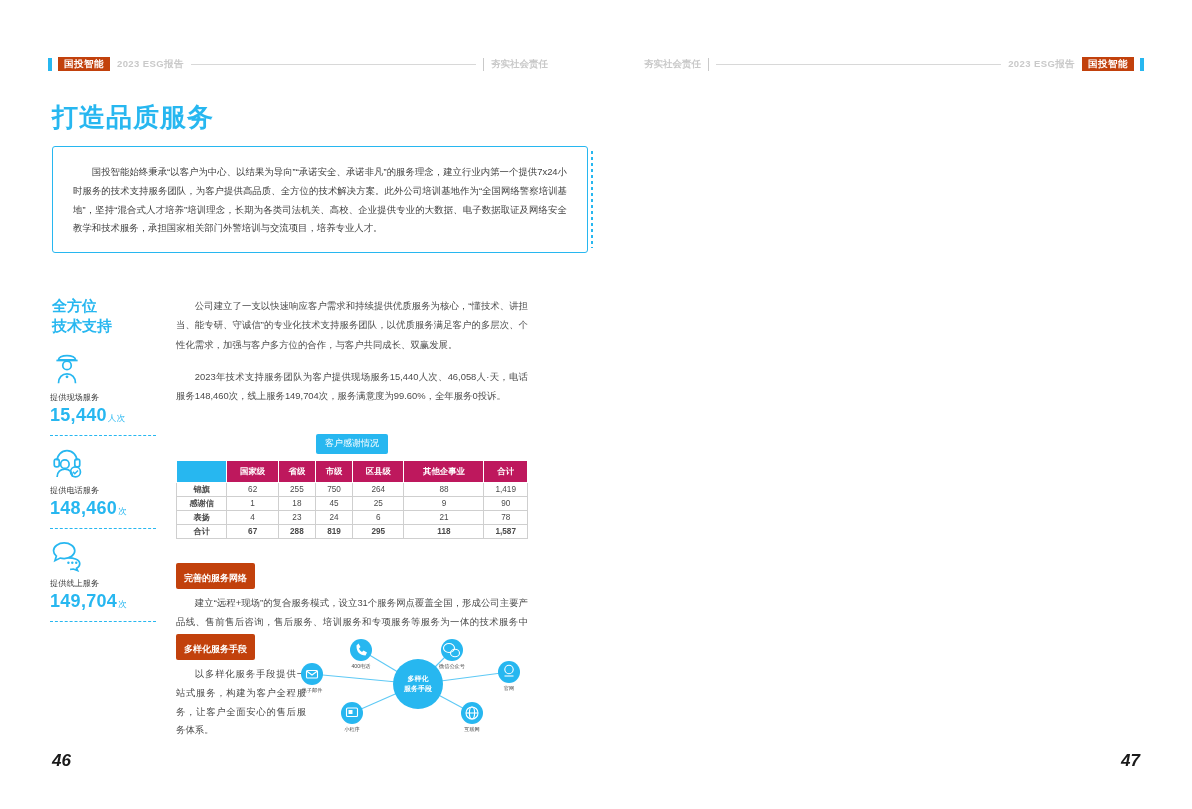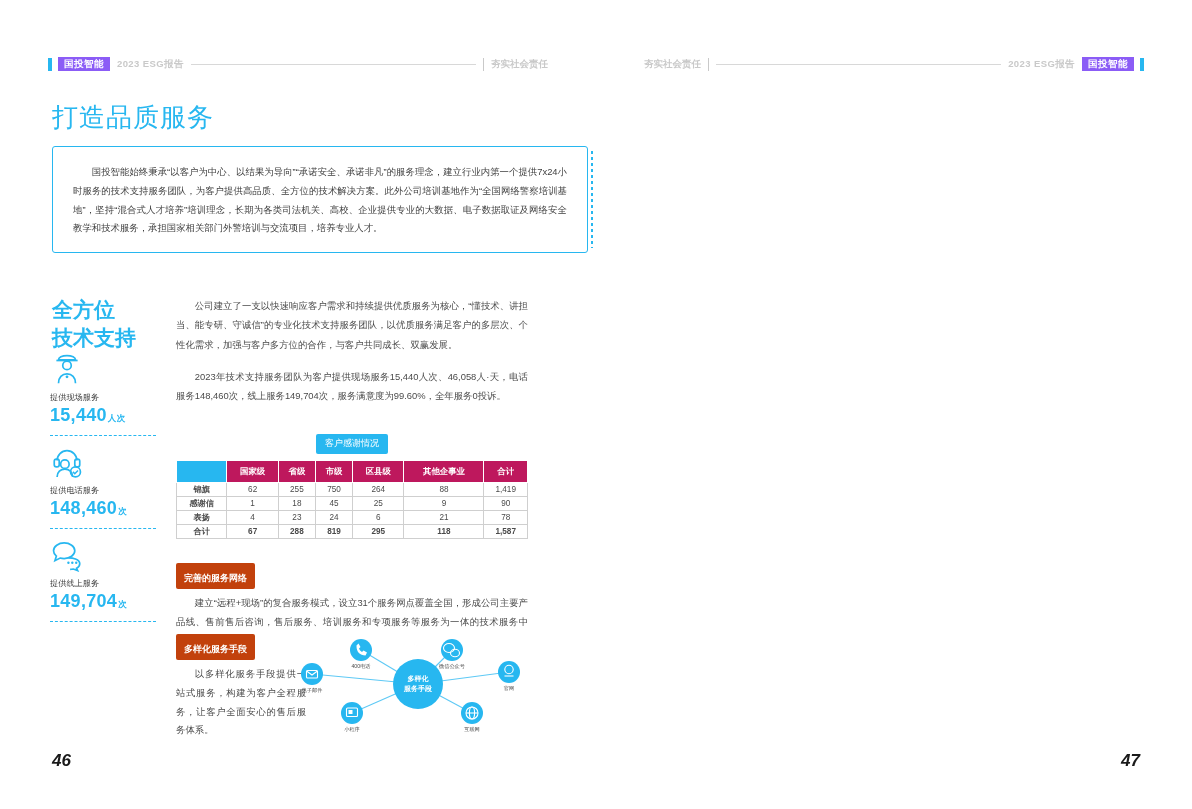--- a/index.html
+++ b/index.html
@@ -14,62 +14,62 @@
   .page{ position:relative; width:596px; height:809px; }
   .page.left{ padding:0; }
   .page.right{ padding:0; }
 
   
   .rh{ position:absolute; top:55px; height:18px; display:flex; align-items:center; font-size:9.5px; }
   .rh-left{ left:48px; right:48px; }
   .rh-right{ left:48px; right:48px; justify-content:flex-end; }
   .rh-bar{ width:4px; height:13px; background:#27b7f0; margin-right:6px; flex:0 0 auto; }
   .rh-badge{
-    background:#8b5cf6; color:#fff; font-weight:bold; font-size:9.5px;
+    background:#c2410c; color:#fff; font-weight:bold; font-size:9.5px;
     padding:2px 6px 3px 6px; letter-spacing:.5px; line-height:1; flex:0 0 auto;
   }
   .rh-sub{ color:#c9c9c9; font-weight:bold; font-size:9.5px; margin:0 7px; letter-spacing:.4px; white-space:nowrap; }
   .rh-rule{ flex:1 1 auto; height:1px; background:#d8d8d8; }
   .rh-sec{ color:#c9c9c9; font-weight:bold; font-size:9.5px; white-space:nowrap; padding-left:7px; border-left:1.5px solid #c9c9c9; margin-left:7px; }
   .rh-sec-r{ color:#c9c9c9; font-weight:bold; font-size:9.5px; white-space:nowrap; padding-right:7px; border-right:1.5px solid #c9c9c9; margin-right:7px; }
 
   
   .pageno{ position:absolute; bottom:38px; font-size:17px; font-weight:bold; font-style:italic; color:#1a1a1a; }
   .pageno.l{ left:52px; }
   .pageno.r{ right:52px; }
 
   
   .h1{
     position:absolute; left:52px; top:100px;
-    font-size:26px; font-weight:normal; color:#27b7f0; letter-spacing:1px;
+    font-size:26px; font-weight:bold; color:#27b7f0; letter-spacing:1px;
   }
   .intro{
     position:absolute; left:52px; top:146px; width:536px;
     border:1.4px solid #27b7f0; border-radius:3px;
     padding:16px 20px 14px 20px;
     font-size:9.4px; line-height:2.0; color:#3e3e3e; text-align:justify;
   }
   .intro .ind{ text-indent:2em; display:block; }
   .intro-dash{
     position:absolute; right:-6px; top:4px; bottom:4px; width:2px;
     background:repeating-linear-gradient(to bottom,#27b7f0 0 3px,transparent 3px 6px);
   }
 
   .sec-title{
-    position:absolute; font-size:21px; font-weight:bold; color:#27b7f0; line-height:1.35;
+    position:absolute; font-size:15px; font-weight:bold; color:#27b7f0; line-height:1.35;
   }
   .st-left{ left:52px; top:296px; }
 
   .stats{ position:absolute; left:50px; top:352px; width:106px; }
   .stat{ padding-bottom:9px; margin-bottom:9px; border-bottom:1.2px dashed #27b7f0; }
   .stat:last-child{ border-bottom:1.2px dashed #27b7f0; }
   .stat-ico{ width:34px; height:34px; margin-bottom:6px; }
   .stat-lb{ font-size:8.2px; color:#3e3e3e; margin-bottom:2px; }
   .stat-val{ font-size:18px; font-weight:bold; color:#27b7f0; letter-spacing:.3px; }
-  .stat-val .u{ font-size:8.5px; font-weight:bold; margin-left:1px; }
+  .stat-val .u{ font-size:8.5px; font-weight:normal; margin-left:1px; }
 
   .body-col{ position:absolute; left:176px; top:296px; width:352px; }
   .para{ font-size:9.4px; line-height:2.05; color:#4a4a4a; text-indent:2em; text-align:justify; margin-bottom:13px; }
 
   
   .tbl-wrap{ position:absolute; left:176px; top:432px; width:352px; }
   .tbl-cap{
     display:inline-block; background:#27b7f0; color:#fff; font-size:9px; font-weight:normal;
     padding:3px 9px 4px 9px; border-radius:2px; margin:0 auto 6px auto;
   }

